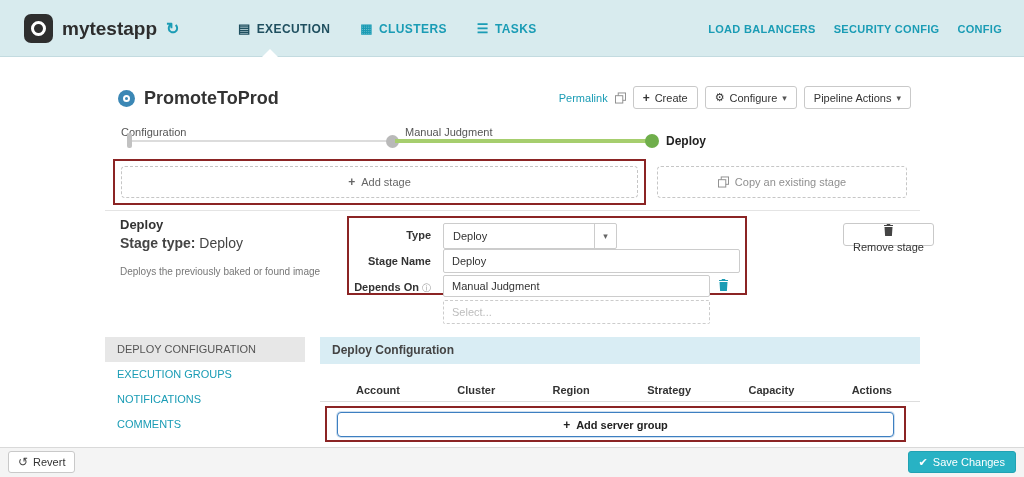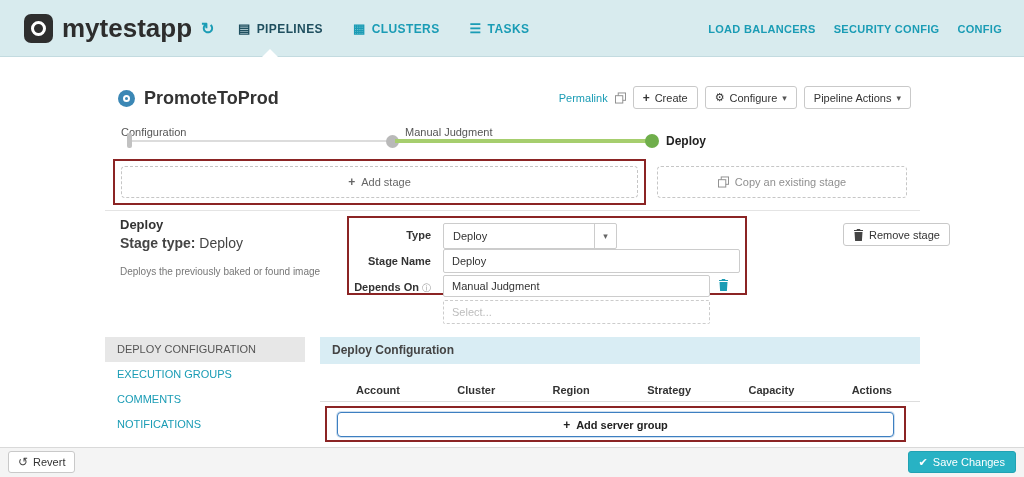--- a/index.html
+++ b/index.html
@@ -5,21 +5,21 @@
   * { margin:0; padding:0; box-sizing:border-box; }
   body { font-family:"Liberation Sans", sans-serif; background:#fff; }
   .screen { position:relative; width:1024px; height:477px; background:#fff; overflow:hidden; }
 
   
   .topnav { position:absolute; left:0; top:0; width:1024px; height:57px;
             background:#d8ebee; border-bottom:1px solid #c3dbe0; }
   .brand { position:absolute; left:24px; top:0; height:57px; display:flex; align-items:center; gap:9px; }
   .logo { width:29px; height:29px; background:#2e2e2e; border-radius:7px; display:flex; align-items:center; justify-content:center; }
   .logo-ring { width:15px; height:15px; border:3.5px solid #fff; border-radius:50%; display:block; }
-  .app-name { font-size:26px; font-weight:bold; color:#2d2d2d; }
+  .app-name { font-size:19px; font-weight:bold; color:#2d2d2d; }
   .refresh { color:#1a9cb5; font-size:16px; font-weight:bold; cursor:pointer; }
   .tabs { position:absolute; left:238px; top:0; height:57px; display:flex; align-items:center; gap:30px; }
   .tab { display:flex; align-items:center; gap:6px; font-size:12px; font-weight:bold; letter-spacing:.4px;
          color:#1a9cb5; text-decoration:none; cursor:pointer; }
   .tab.active { color:#1f4f5f; }
   .tab-icon { font-size:13px; }
   .nav-links { position:absolute; right:22px; top:0; height:57px; display:flex; align-items:center; gap:18px;text-align:center; }
   .nav-link { font-size:11px; font-weight:bold; letter-spacing:.3px; color:#1a9cb5; text-decoration:none; cursor:pointer; }
   .notch { position:absolute; left:262px; top:49px; width:0; height:0;
            border-left:8px solid transparent; border-right:8px solid transparent; border-bottom:8px solid #fff; }
@@ -73,21 +73,21 @@
   .select-box { position:absolute; left:443px; top:223px; width:174px; height:26px; background:#fff;
                 border:1px solid #ccc; border-radius:2px; display:flex; align-items:stretch; cursor:pointer; }
   .select-value { flex:1; display:flex; align-items:center; padding-left:9px; font-size:11px; color:#333; }
   .select-caret { width:22px; border-left:1px solid #ccc; display:flex; align-items:center; justify-content:center;
                   color:#666; font-size:9px; }
   .text-input { position:absolute; border:1px solid #ccc; border-radius:2px; font-size:11px; padding:0 8px;
                 color:#333; font-family:inherit; background:#fff; }
   .text-input::placeholder { color:#bdbdbd; }
   .dashed-input { border-style:dashed; }
   .trash-link { position:absolute; left:718px; top:277px; color:#1a9cb5; cursor:pointer; }
-  .remove-stage { position:absolute; left:843px; top:223px; }
+  .remove-stage { position:absolute; left:843px; top:223px;flex-direction:column; }
 
   
   .side-nav { position:absolute; left:105px; top:337px; width:200px; }
   .side-item { height:25px; line-height:25px; padding-left:12px; font-size:11px; color:#1a9cb5; cursor:pointer; }
   .side-item.active { background:#e7e7e7; color:#555; }
   .dc-header { position:absolute; left:320px; top:337px; width:600px; height:27px; background:#d9edf4;
                font-size:12px; font-weight:bold; color:#444; line-height:27px; padding-left:12px; }
   .table-head { position:absolute; left:320px; top:378px; width:600px; height:24px;
                 display:flex; justify-content:space-between; align-items:center;
                 padding:0 28px 0 36px; border-bottom:1px solid #ddd; }
@@ -115,21 +115,21 @@
     <div class="brand">
       <span class="logo">
           <span class="logo-ring"></span>
         </span>
       <span class="app-name">mytestapp</span>
       <span class="refresh">↻</span>
     </div>
     <nav class="tabs">
       <a class="tab active">
         <span class="tab-icon">▤</span>
-        <span>PIPELINES</span>
+        <span>EXECUTION</span>
       </a>
       <a class="tab">
         <span class="tab-icon">▦</span>
         <span>CLUSTERS</span>
       </a>
       <a class="tab">
         <span class="tab-icon">☰</span>
         <span>TASKS</span>
       </a>
     </nav>
@@ -228,22 +228,22 @@
       <svg width="11" height="12" viewBox="0 0 11 12">
           <path fill="currentColor" d="M4 0h3l.5 1H10v1H1V1h2.5L4 0zM1.5 3h8l-.6 9H2.1L1.5 3z"></path>
         </svg>
     </span>
     <span>Remove stage</span>
   </button>
 
   <div class="side-nav">
     <div class="side-item active">DEPLOY CONFIGURATION</div>
     <div class="side-item">EXECUTION GROUPS</div>
+    <div class="side-item">NOTIFICATIONS</div>
     <div class="side-item">COMMENTS</div>
-    <div class="side-item">NOTIFICATIONS</div>
   </div>
 
   <div class="dc-header">Deploy Configuration</div>
 
   <div class="table-head">
     <span class="th">Account</span>
     <span class="th">Cluster</span>
     <span class="th">Region</span>
     <span class="th">Strategy</span>
     <span class="th">Capacity</span>

